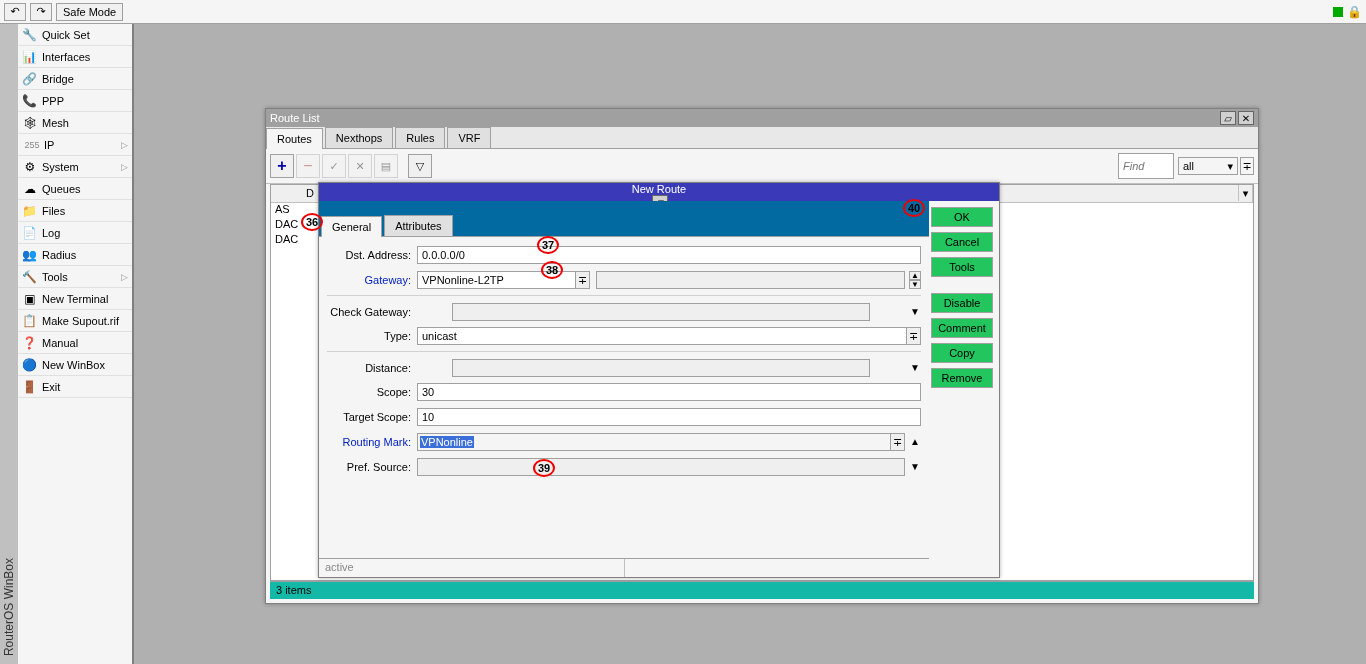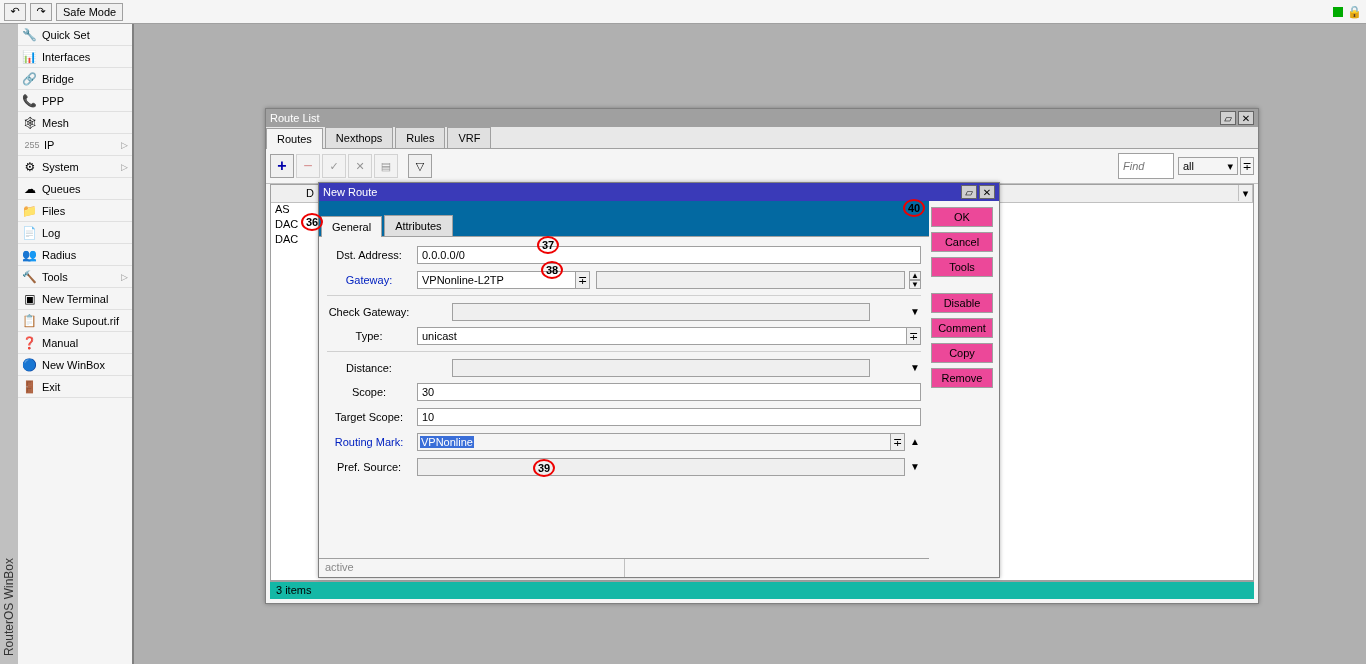--- a/index.html
+++ b/index.html
@@ -58,46 +58,46 @@
 .rl-header-row .col.rest { flex: 1; position: relative; }
 .rl-header-row .dd-hdr { position: absolute; right: 0; top: 0; width: 14px; height: 16px; border-left: 1px solid #c0c0c0; display: flex; align-items: center; justify-content: center; }
 .rl-rows { }
 .rl-row { height: 15px; display: flex; }
 .rl-row .col.flags { width: 48px; padding: 0 4px; }
 .rl-row .col.rest { flex: 1; }
 .rl-footer { height: 18px; border-top: 1px solid #a0a0a0; padding: 2px 6px; margin: 0 4px 4px 4px; background: #14b8a6; }
 
 
 .win-newroute { left: 184px; top: 110px; width: 682px; height: 396px; }
-.win-newroute .win-title { background: #3a3ab8; }
+.win-newroute .win-title { background: #3a3ab8; flex-direction: column; }
 .nr-body { flex: 1; display: flex; }
 .nr-form-area { flex: 1; display: flex; flex-direction: column; }
 .nr-tabs { display: flex; background: #0369a1; border-bottom: 1px solid #a0a0a0; padding-top: 14px; padding-left: 2px; }
 .nr-form { flex: 1; padding: 8px 8px 4px 8px; position: relative; }
 .nr-row { display: flex; align-items: center; margin-bottom: 5px; height: 20px; }
-.nr-row .lbl { width: 90px; text-align: center; padding-right: 6px; }
+.nr-row .lbl { width: 90px; text-align: right; padding-right: 6px; }
 .nr-row .lbl.blue { color: #0020c0; }
 .nr-row input[type=text] { height: 18px; border: 1px solid #a0a0a0; padding: 0 4px; background: #fff; }
 .nr-row .inp-full { flex: 1; }
 .nr-row .w160 { width: 159px; }
 .nr-row .dd { width: 14px; height: 18px; border: 1px solid #a0a0a0; border-left: none; display: flex; align-items: center; justify-content: center; cursor: pointer; background: #efefef; }
 .nr-row .arrows { display: flex; flex-direction: column; margin-left: 4px; }
 .nr-row .arrows .ar { width: 12px; height: 9px; border: 1px solid #a0a0a0; font-size: 8px; line-height: 7px; text-align: center; background: #efefef; cursor: pointer; }
 .nr-row .gw-second { flex: 1; margin-left: 6px; background: #efefef; }
 .nr-row .expand-arrow { width: 12px; height: 12px; margin-left: 4px; font-size: 10px; text-align: center; }
 .nr-row.sep { border-top: 1px solid #d0d0d0; padding-top: 6px; height: 26px; margin-top: 4px; gap: 35px;}
 .nr-row .grey-inp { background: #efefef !important; }
 .nr-row .sel-text { background: #3a6ed8; color: #fff; padding: 0 1px; }
 
 .nr-status { display: flex; border-top: 1px solid #a0a0a0; margin-top: auto; }
 .nr-status .cell { flex: 1; padding: 2px 6px; border-right: 1px solid #c0c0c0; color: #888; height: 18px; }
 .nr-status .cell:last-child { border-right: none; }
 
 .nr-buttons { width: 70px; padding: 6px 6px 6px 2px; display: flex; flex-direction: column; gap: 5px; }
-.nr-buttons .dbtn { height: 20px; border: 1px solid #a0a0a0; background: #ec4899; display: flex; align-items: center; justify-content: center; cursor: pointer; }
+.nr-buttons .dbtn { height: 20px; border: 1px solid #a0a0a0; background: #22c55e; display: flex; align-items: center; justify-content: center; cursor: pointer; }
 
 
 .anno { position: absolute; width: 22px; height: 18px; border: 2px solid #e00; border-radius: 50%; display: flex; align-items: center; justify-content: center; color: #000; font-weight: bold; font-size: 11px; pointer-events: none; background: transparent; }
 </style>
 </head>
 <body>
 
 <div class="top-toolbar">
   <div class="btn icon">↶</div>
   <div class="btn icon">↷</div>

